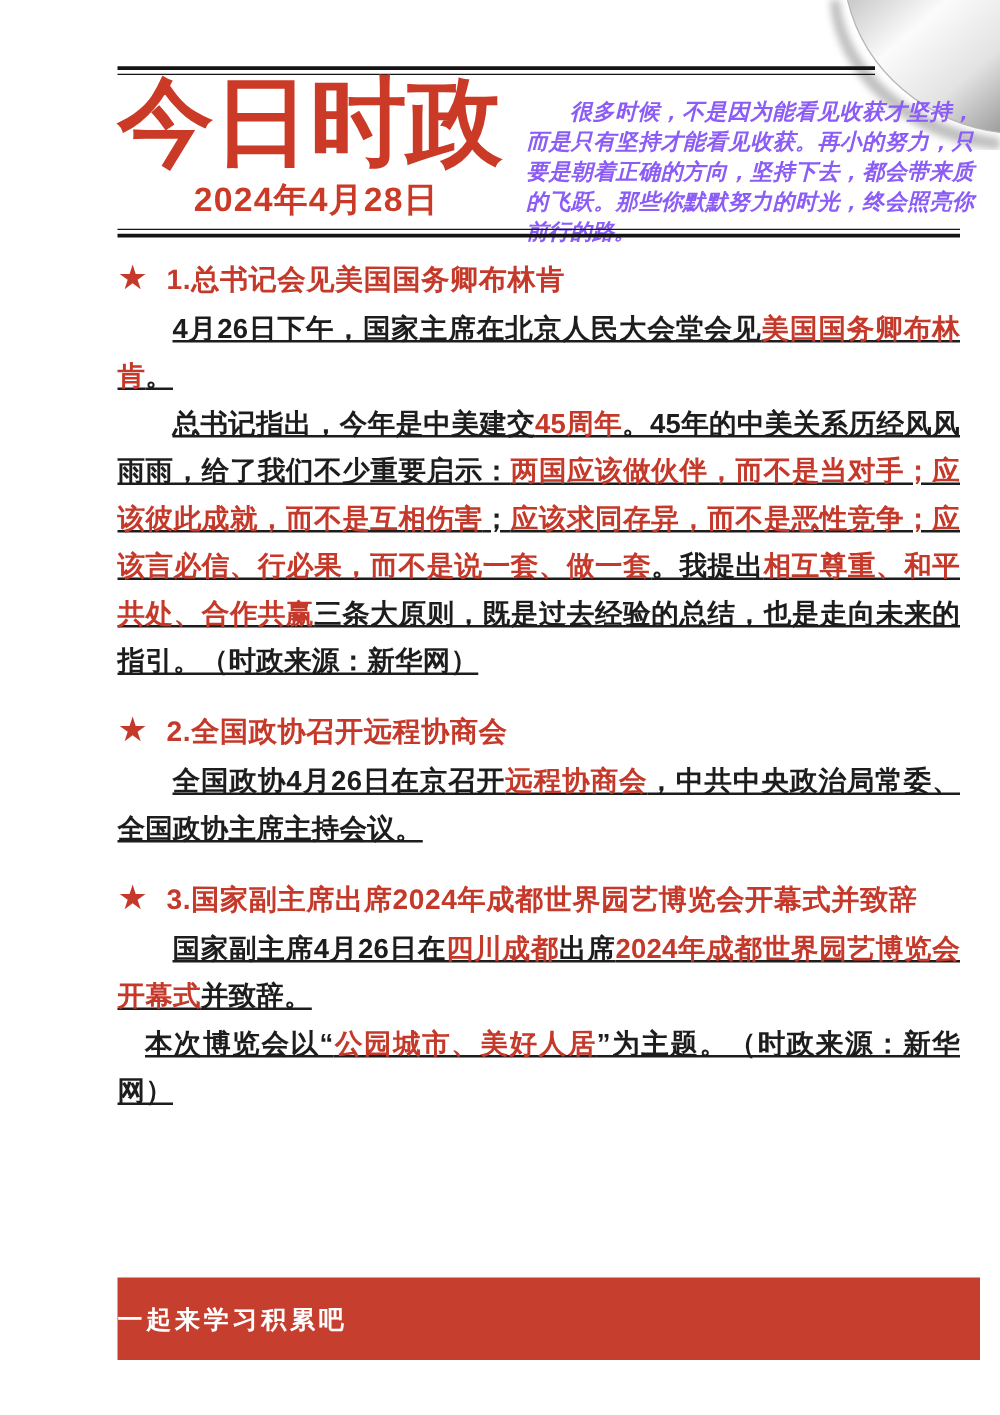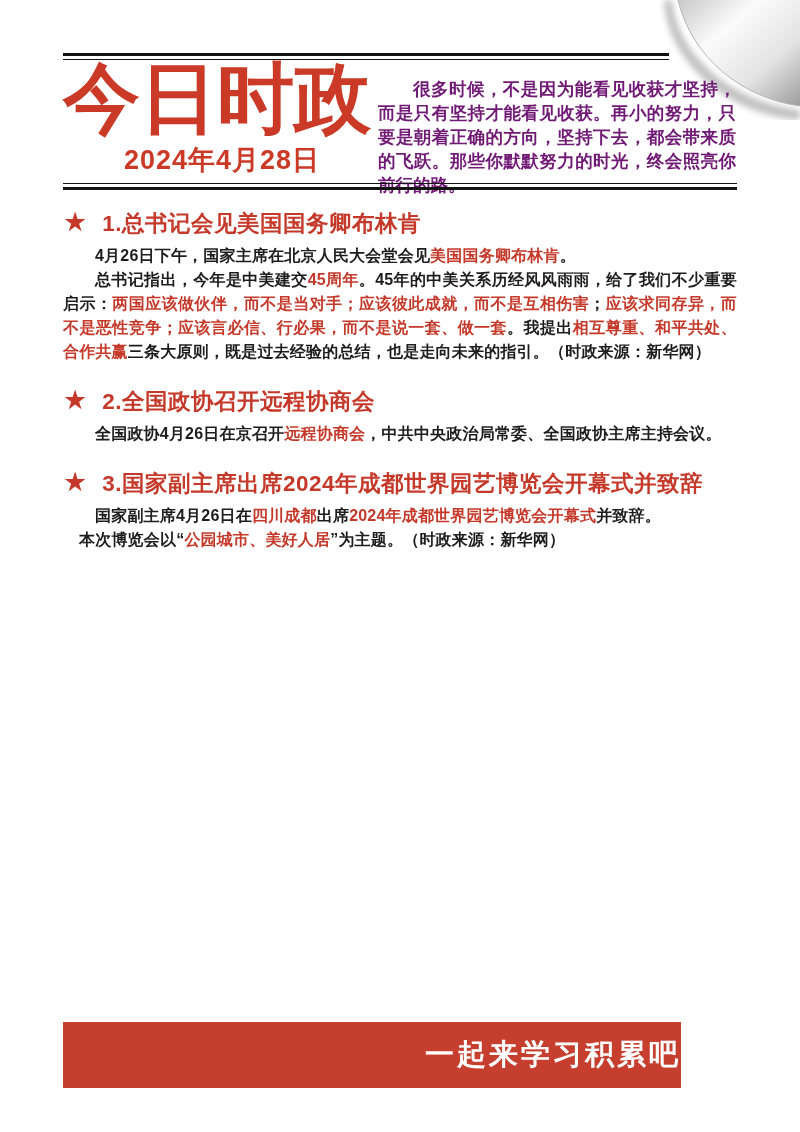--- a/index.html
+++ b/index.html
@@ -3,21 +3,21 @@
 <meta charset="utf-8">
 <style>
   * { margin:0; padding:0; box-sizing:border-box; }
   html,body { width:800px; height:1132px; }
   body {
     position:relative;
     background:#ffffff;
     font-family:"Liberation Sans", sans-serif;
     overflow:hidden;
   }
-  .page { position:absolute; inset:0; }
+  .page { position:absolute; inset:0;margin-left:31px; }
 
   
   .curl { position:absolute; top:0; right:0; width:158px; height:120px; }
 
   
   .rule-top { position:absolute; left:63px; top:53px; width:606px; }
   .rule-top .thick { height:3px; background:#141414; margin-bottom:3px; }
   .rule-top .thin  { height:1px; background:#141414; }
 
   .rule-bottom { position:absolute; left:63px; top:183px; width:674px; }
@@ -28,44 +28,44 @@
     position:absolute; left:63px; top:60px; width:318px;
     font-size:77px; line-height:1; font-weight:900;
     letter-spacing:0px; color:#cb3927; white-space:nowrap;
   }
   .dateline {
     position:absolute; left:63px; top:142px; width:318px;
     text-align:center; font-size:27px; font-weight:bold; color:#cb3927;
     letter-spacing:1px; white-space:nowrap;
   }
   .quote {
-    position:absolute; left:378px; top:77px; width:358px;
+    position:absolute; left:390px; top:77px; width:358px;
     font-size:17.5px; line-height:24px; font-weight:bold;
-    color:#701a75; text-indent:2em; text-align:justify;
+    color:#8b5cf6; text-indent:2em; text-align:justify;font-style:italic;
   }
 
   
   main.sections { position:absolute; left:63px; top:186px; width:674px; }
   .h-row { display:flex; align-items:baseline; gap:15px; margin:22px 0 5px 0; }
   .h-row .star { font-size:27px; color:#c5392a; line-height:1; flex:0 0 auto; }
   .h-row h2 { font-size:22.5px; font-weight:bold; color:#c5392a; letter-spacing:0.5px; }
   p.body {
-    font-size:16px; line-height:24px; font-weight:bold;
-    color:#1d1d1d; text-align:justify; letter-spacing:0.2px;
+    font-size:22px; line-height:38px; font-weight:bold;
+    color:#1d1d1d; text-align:justify; letter-spacing:0.2px;text-decoration:underline;
   }
   p.ind2 { text-indent:2em; }
   p.ind1 { text-indent:1em; }
   p.body .red { color:#c5392a; }
 
   
   .banner {
-    position:absolute; left:63px; top:1022px; width:618px; height:66px;
+    position:absolute; left:63px; top:1022px; width:690px; height:66px;
     background:#c63e2e; color:#fff;
-    display:flex; align-items:center; justify-content:flex-end;
-    font-size:29px; font-weight:bold; letter-spacing:3px;
+    display:flex; align-items:center; justify-content:flex-start;
+    font-size:20px; font-weight:bold; letter-spacing:3px;
   }
 </style>
 </head>
 <body>
 
 <div class="page">
 
   <svg class="curl" viewBox="0 0 158 120" xmlns="http://www.w3.org/2000/svg" aria-hidden="true">
     <defs>
       <linearGradient id="foldGrad" x1="0" y1="0" x2="1" y2="1">

